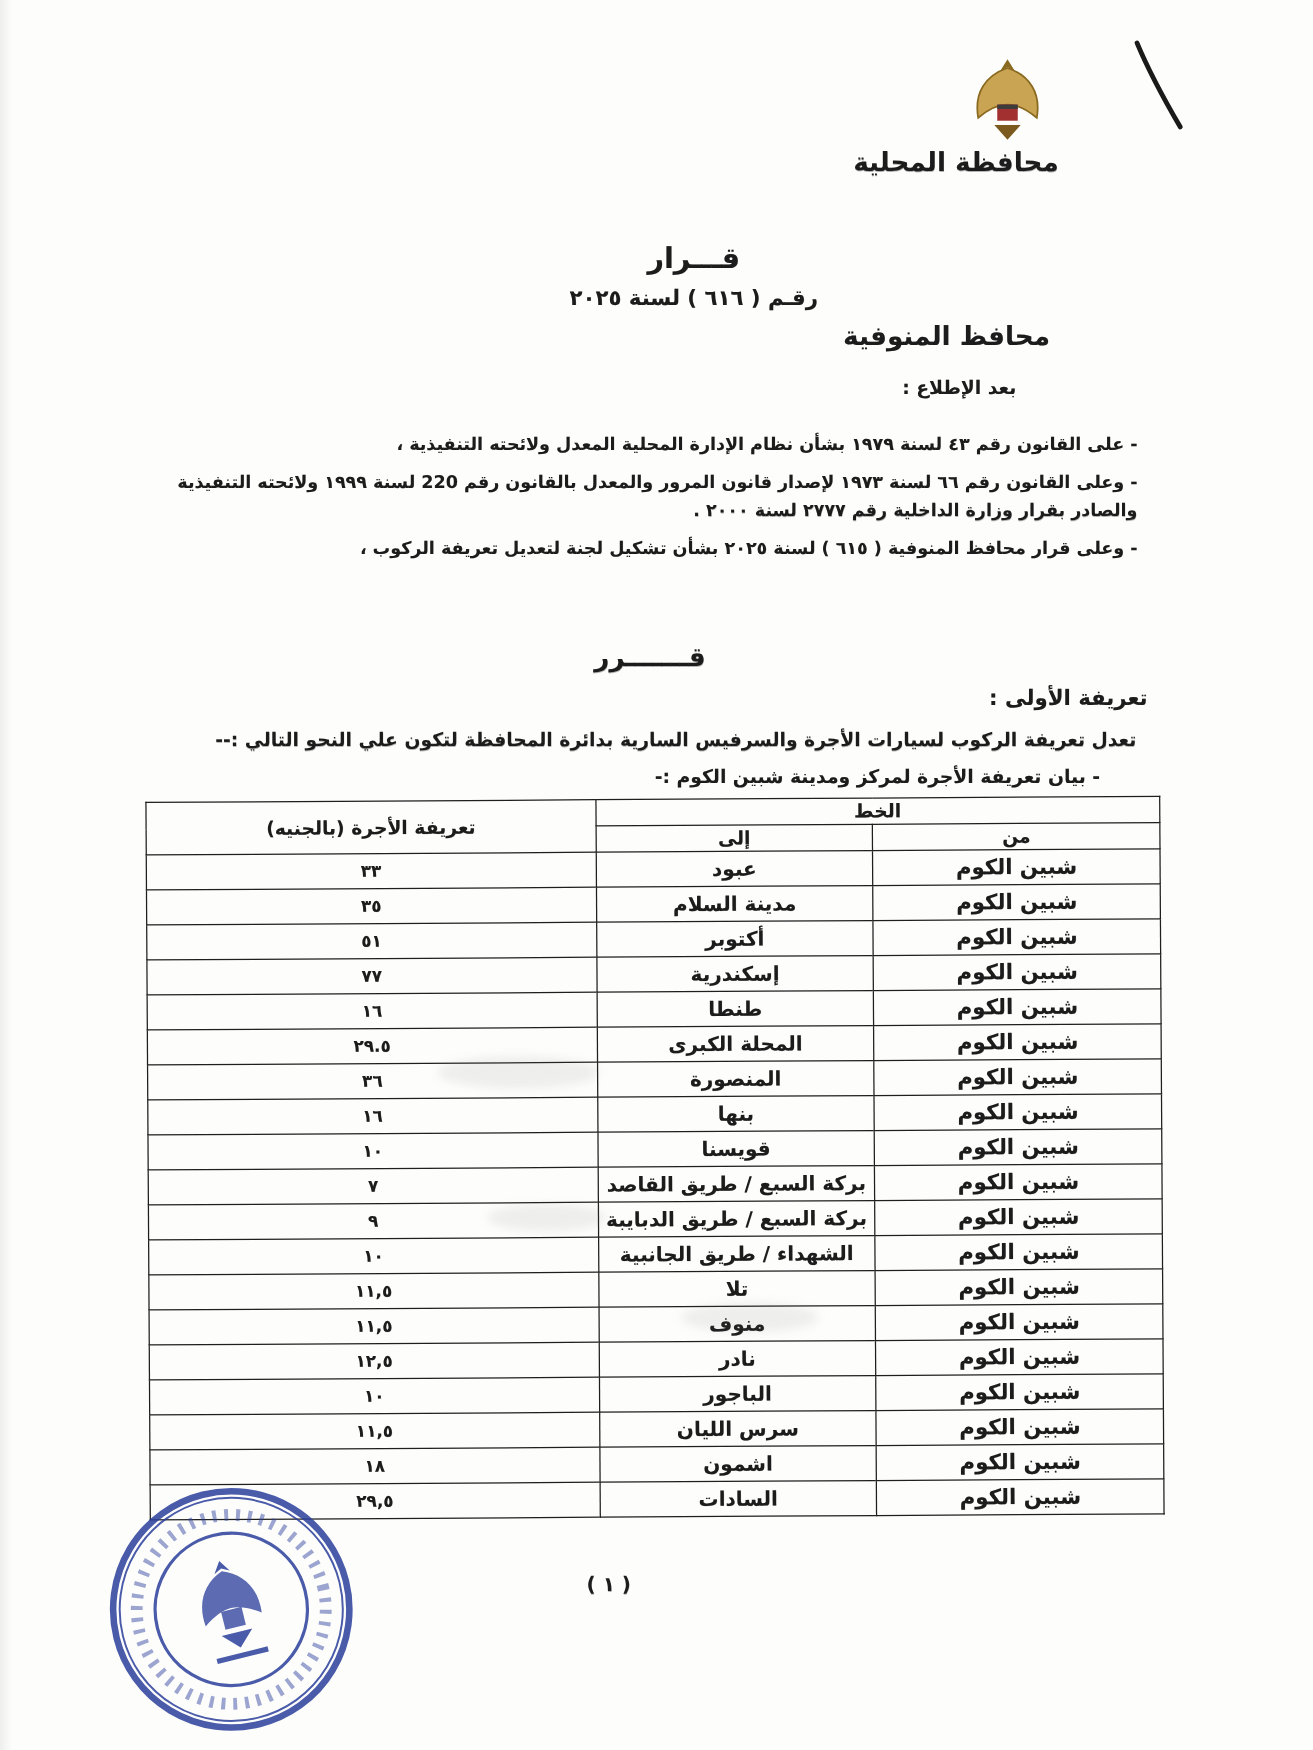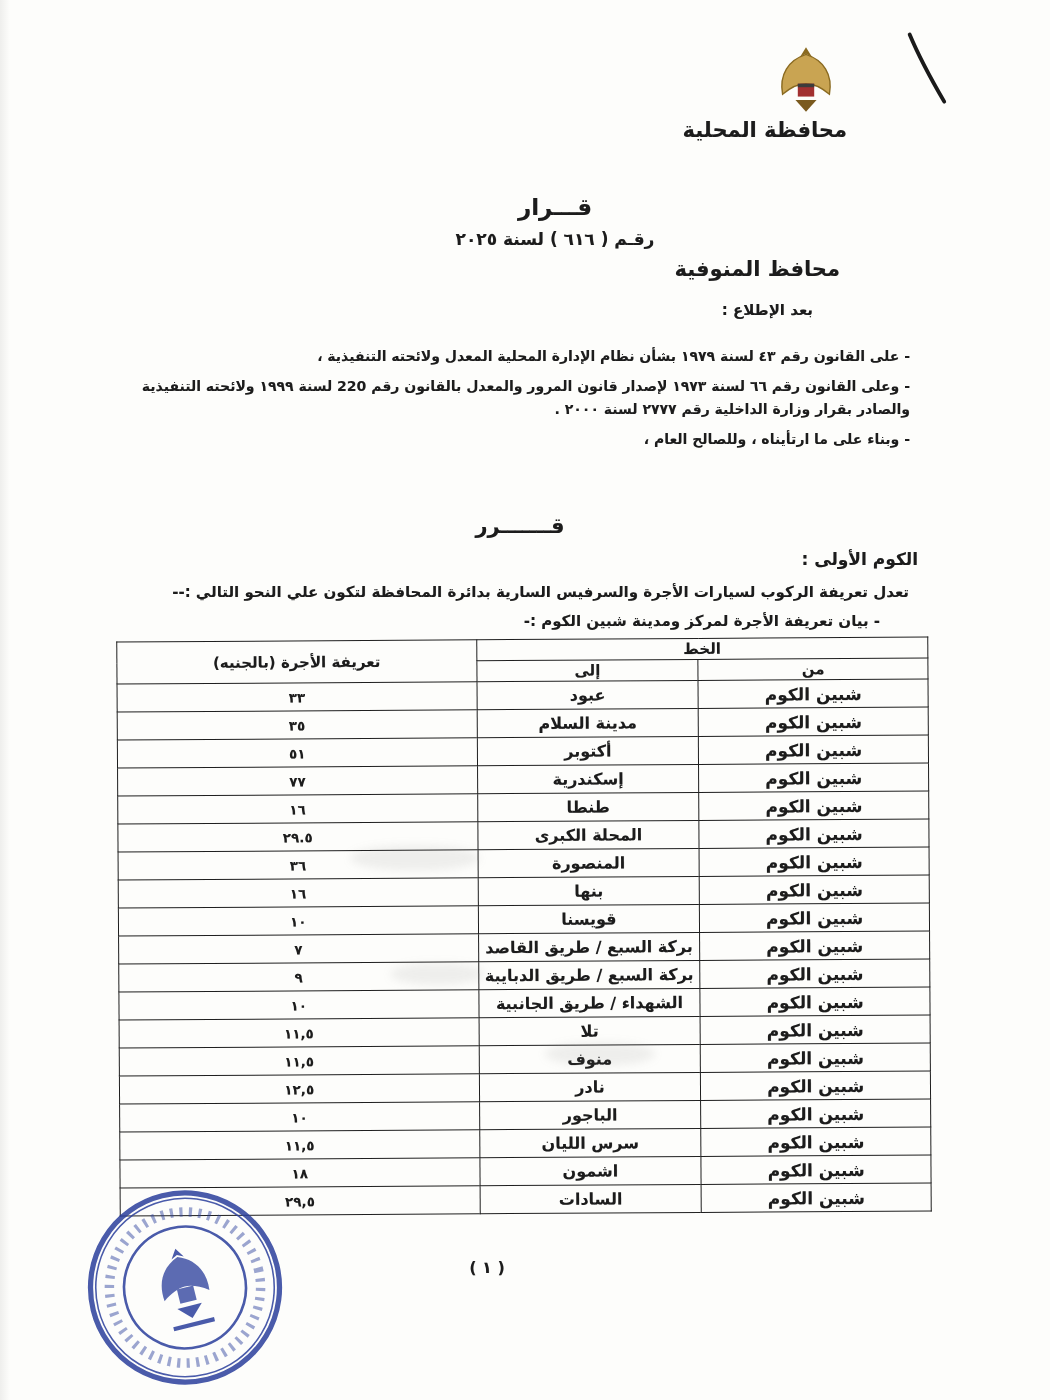--- a/index.html
+++ b/index.html
@@ -72,26 +72,26 @@
   <div class="decree-number">رقـم ( ٦١٦ ) لسنة ٢٠٢٥</div>
 </div>
 
 <div class="abs issuer">محافظ المنوفية</div>
 
 <div class="abs preamble-label">بعد الإطلاع :</div>
 
 <div class="abs clauses">
   <div class="clause">- على القانون رقم ٤٣ لسنة ١٩٧٩ بشأن نظام الإدارة المحلية المعدل ولائحته التنفيذية ،</div>
   <div class="clause">- وعلى القانون رقم ٦٦ لسنة ١٩٧٣ لإصدار قانون المرور والمعدل بالقانون رقم 220 لسنة ١٩٩٩ ولائحته التنفيذية والصادر بقرار وزارة الداخلية رقم ٢٧٧٧ لسنة ٢٠٠٠ .</div>
-  <div class="clause">- وبناء على ما ارتأيناه ، وللصالح العام ،</div>
+  <div class="clause">- وعلى قرار محافظ المنوفية ( ٦١٥ ) لسنة ٢٠٢٥ بشأن تشكيل لجنة لتعديل تعريفة الركوب ،</div>
 </div>
 
 <div class="abs decision">قـــــــرر</div>
 
-<div class="abs article-label">الكوم الأولى :</div>
+<div class="abs article-label">تعريفة الأولى :</div>
 <div class="abs article-text">تعدل تعريفة الركوب لسيارات الأجرة والسرفيس السارية بدائرة المحافظة لتكون علي النحو التالي :--</div>
 <div class="abs table-caption">- بيان تعريفة الأجرة لمركز ومدينة شبين الكوم :-</div>
 
 <table class="abs fare-table" dir="rtl">
   <colgroup>
     <col style="width:230px">
     <col style="width:222px">
     <col style="width:360px">
   </colgroup>
   <thead>

